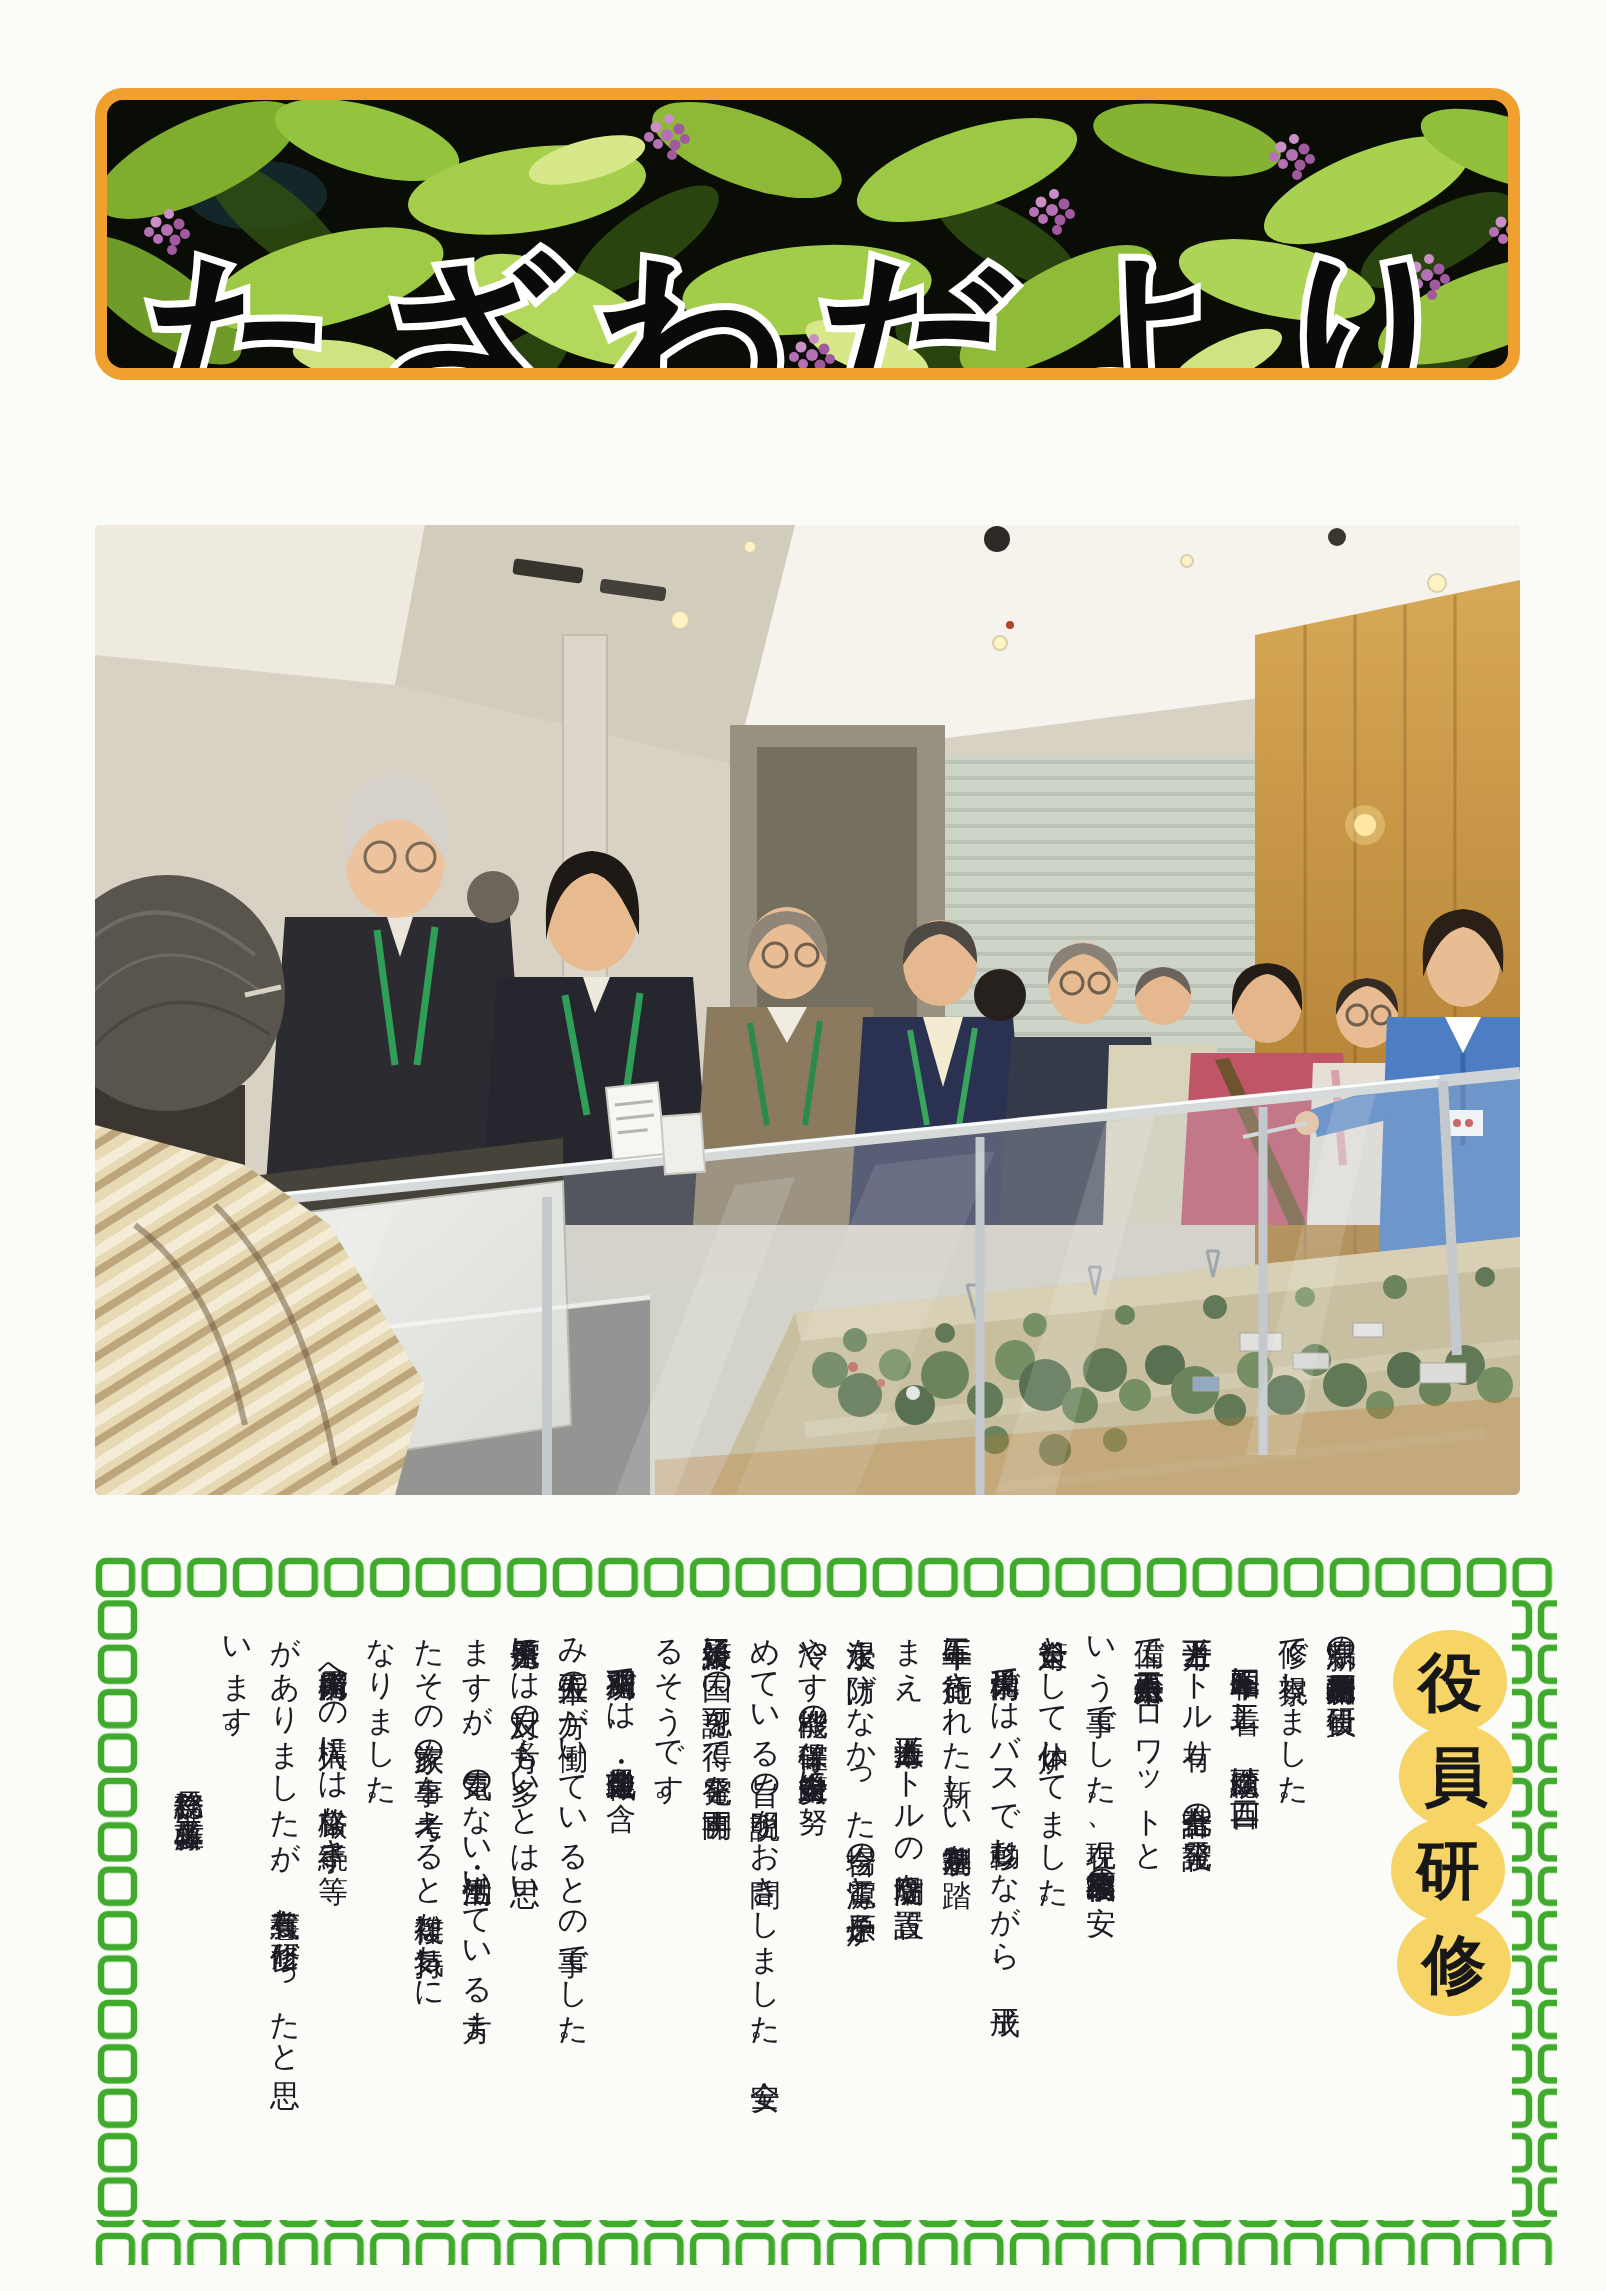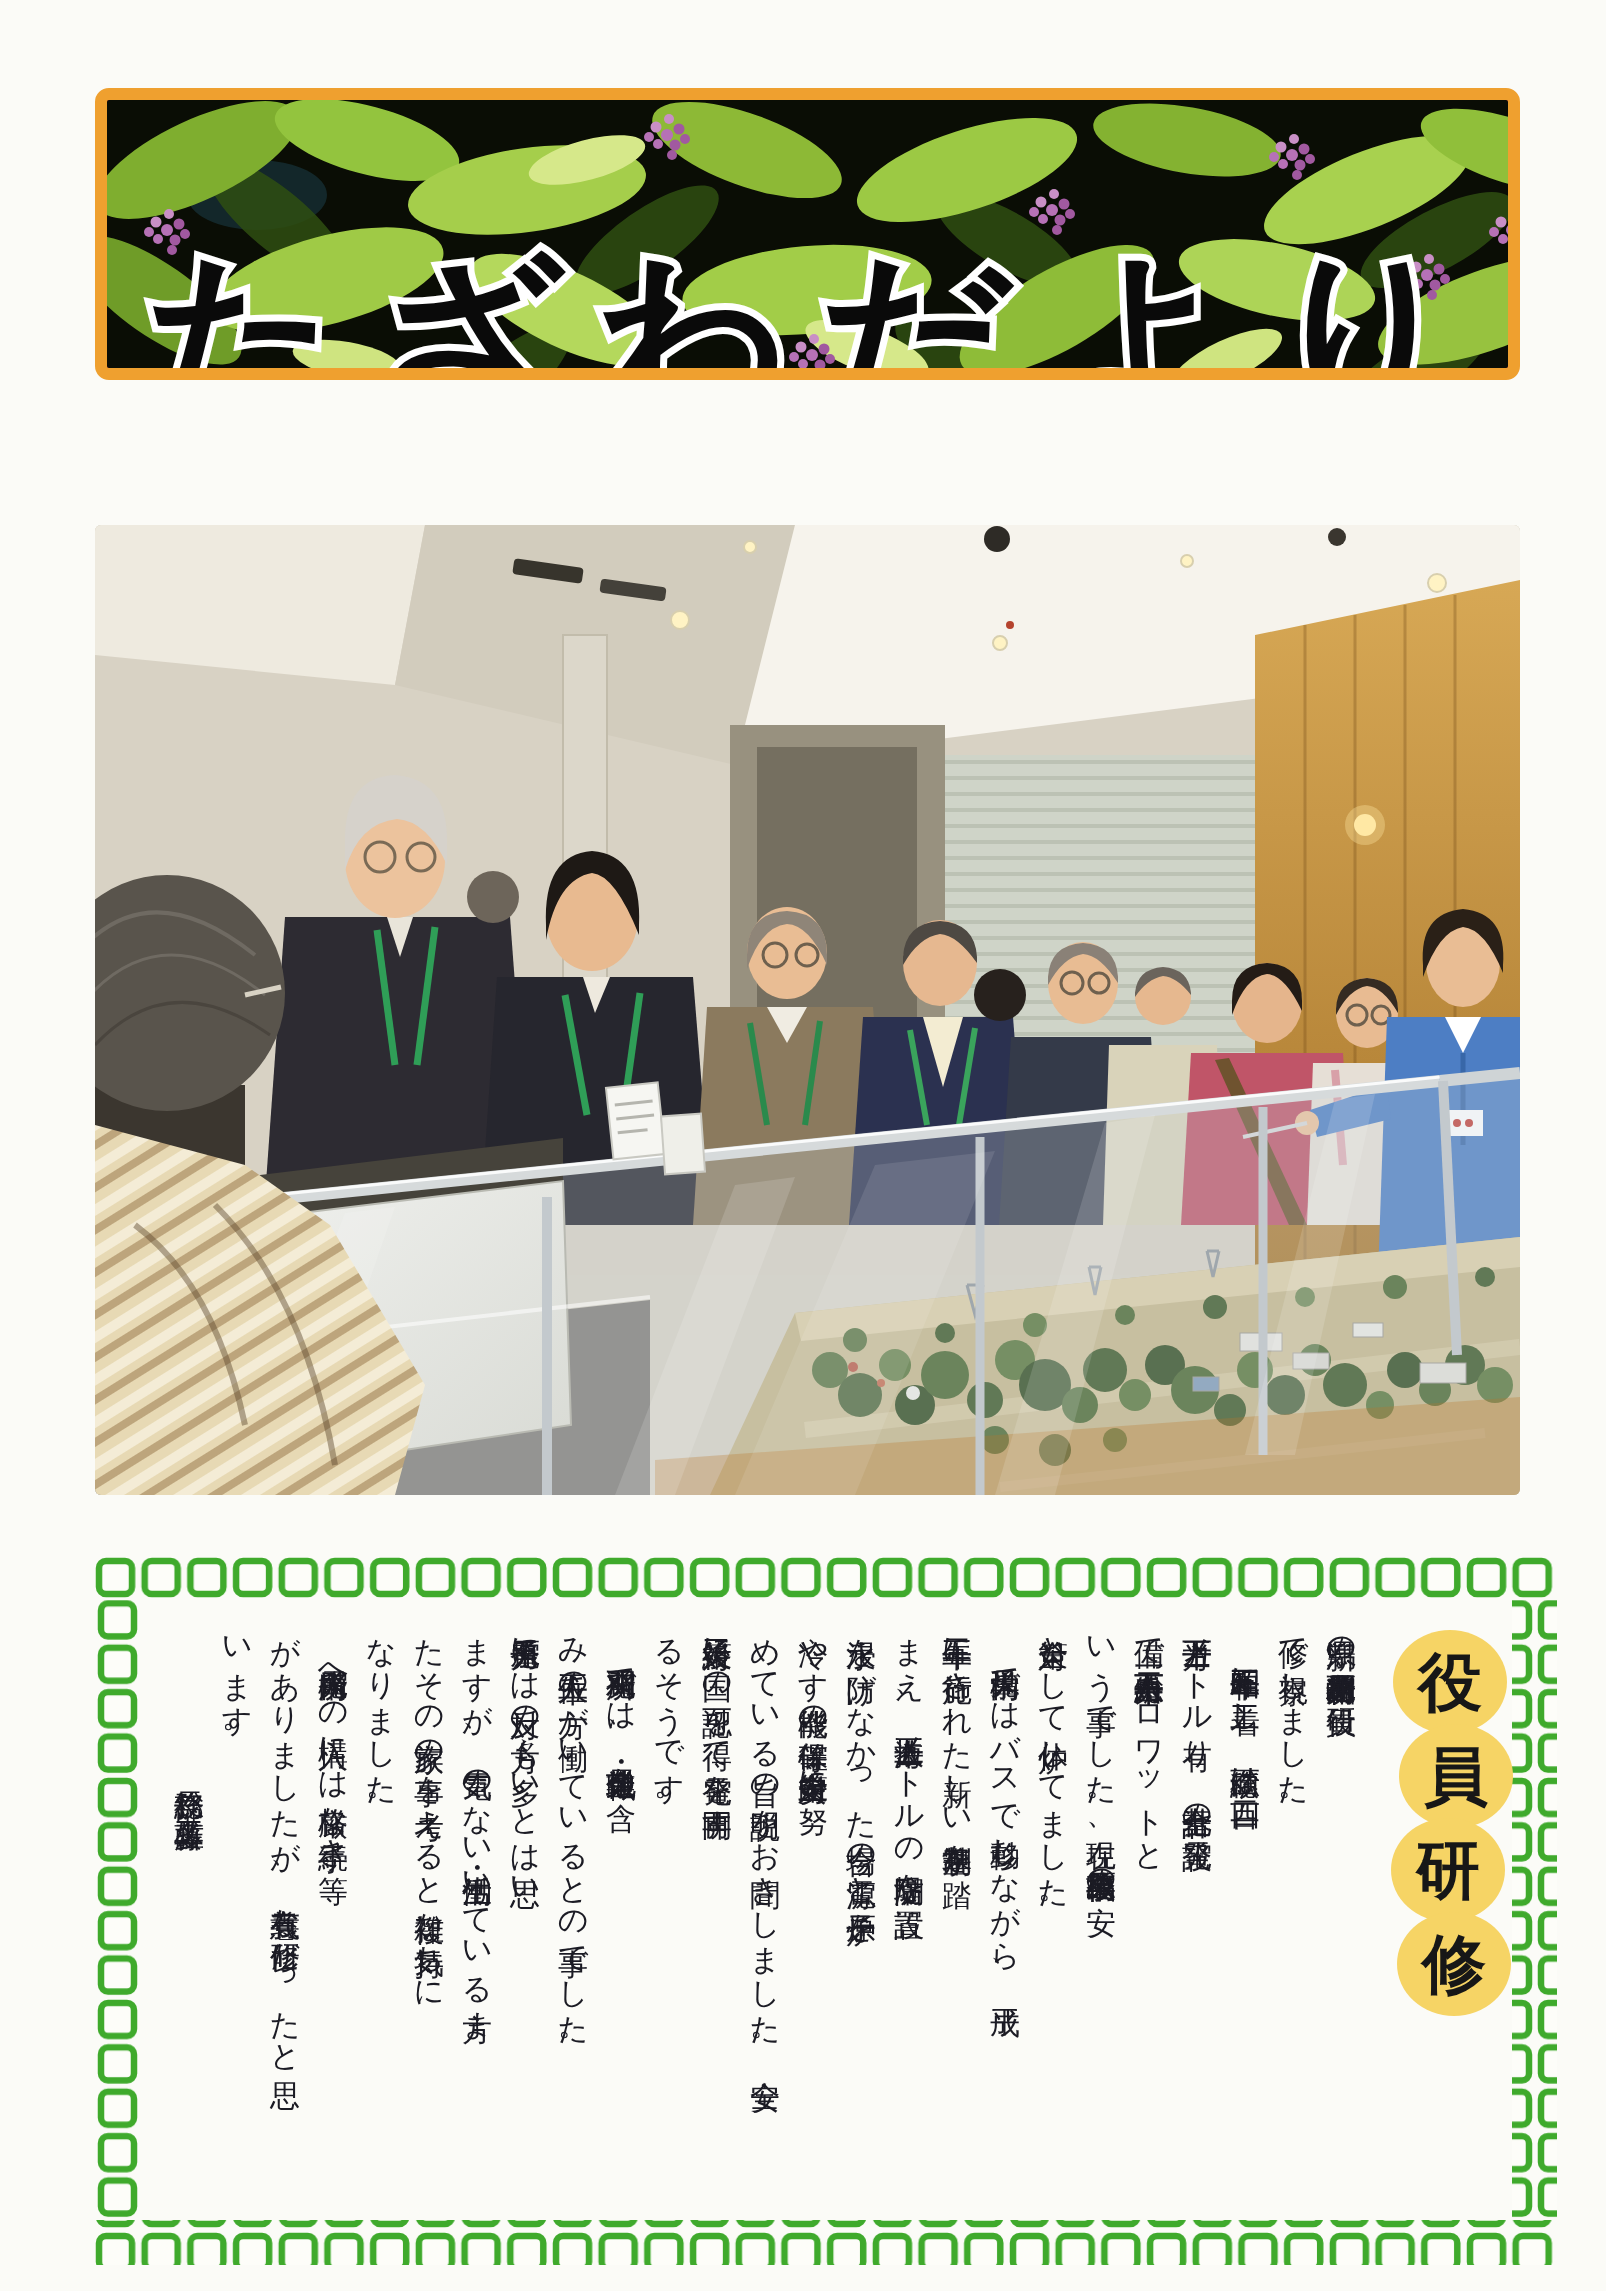--- a/index.html
+++ b/index.html
@@ -8,21 +8,21 @@
     background:#fbfbf7;
     position:relative;
     font-family:"Liberation Sans","DejaVu Sans",sans-serif;
     overflow:hidden;
   }
   
   .masthead {
     position:absolute; left:95px; top:88px;
     width:1425px; height:292px;
     border:12px solid #EFA02F;
-    border-radius:14px;
+    border-radius:28px;
     overflow:hidden;
     background:#ef4444;
   }
   .masthead svg { position:absolute; left:0; top:0; }
   
   .photo {
     position:absolute; left:95px; top:525px;
     width:1425px; height:970px;
     border-radius:6px; overflow:hidden;
     background:#d9d3c5;

